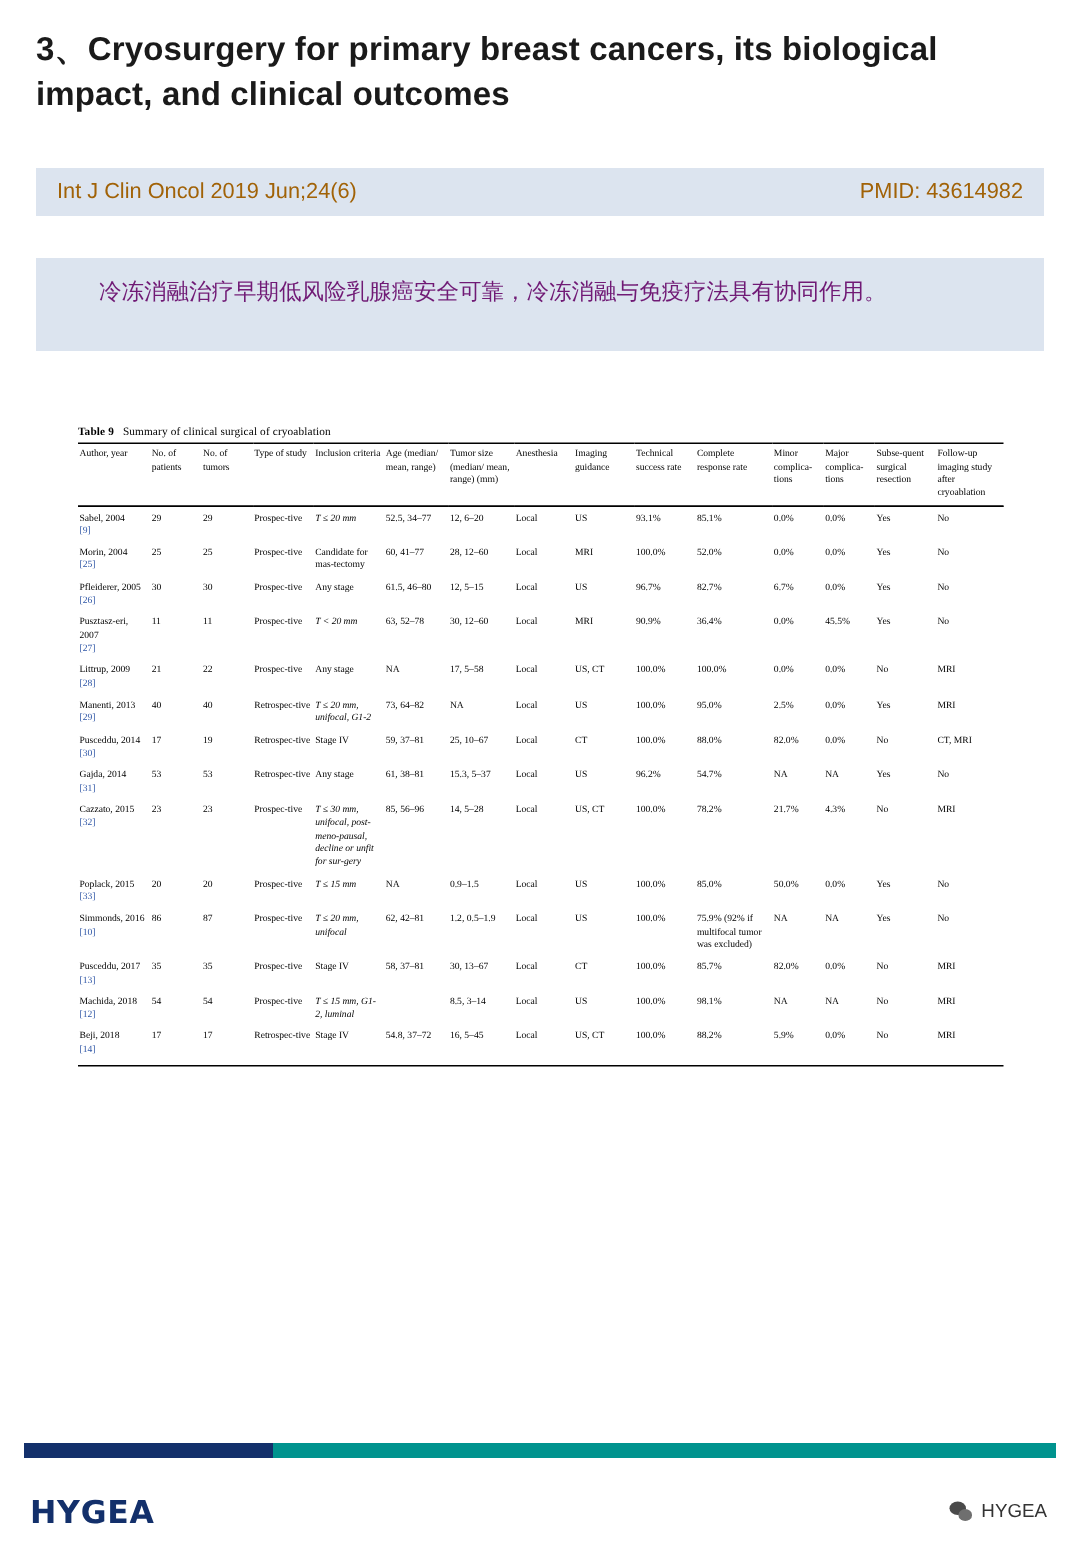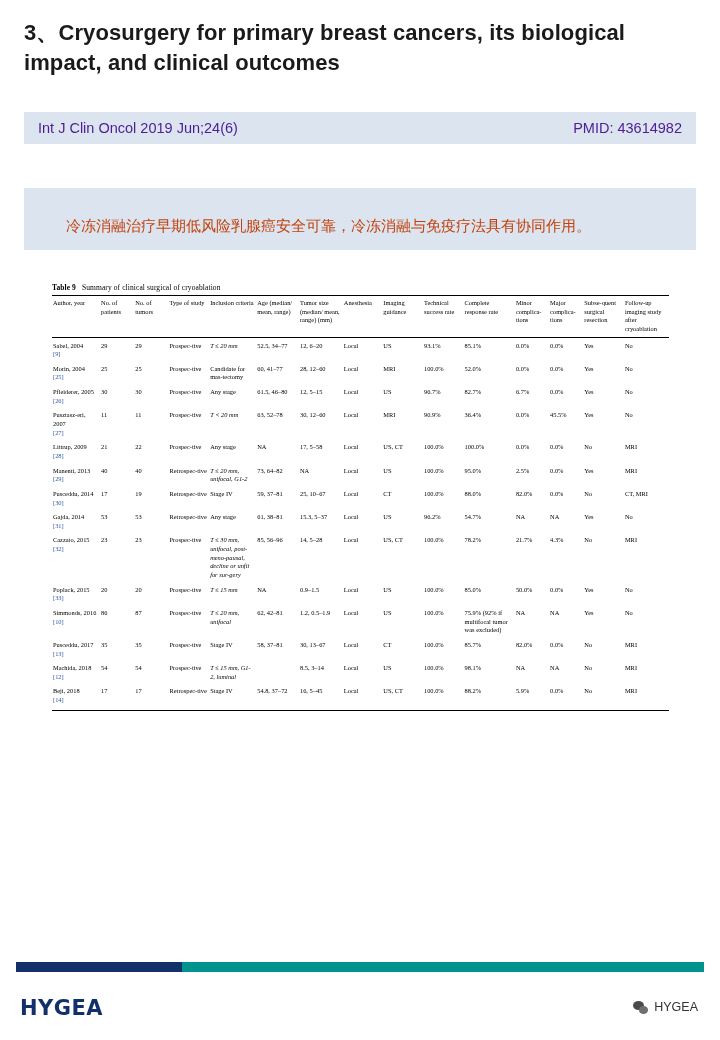--- a/index.html
+++ b/index.html
@@ -37,35 +37,35 @@
     top: 112px;
     width: 672px;
     height: 32px;
     background: #dce4ef;
     display: flex;
     align-items: center;
     justify-content: space-between;
     padding: 0 14px;
     box-sizing: border-box;
     font-size: 14.5px;
-    color: #4c1d95;
+    color: #a16207;
     text-align: center;
   }
   .summary-box {
     position: absolute;
     left: 24px;
-    top: 188px;
+    top: 172px;
     width: 672px;
     min-height: 62px;
     background: #dce4ef;
-    padding: 26px 12px 12px 12px;
+    padding: 10px 12px 12px 12px;
     box-sizing: border-box;
     font-size: 15px;
     line-height: 1.6;
-    color: #c2410c;
+    color: #701a75;
     font-family: "DejaVu Sans", sans-serif;
   }
   .summary-box .indent { display: inline-block; width: 2em; }
 
   
   .figure {
     position: absolute;
     left: 52px;
     top: 283px;
     width: 617px;

